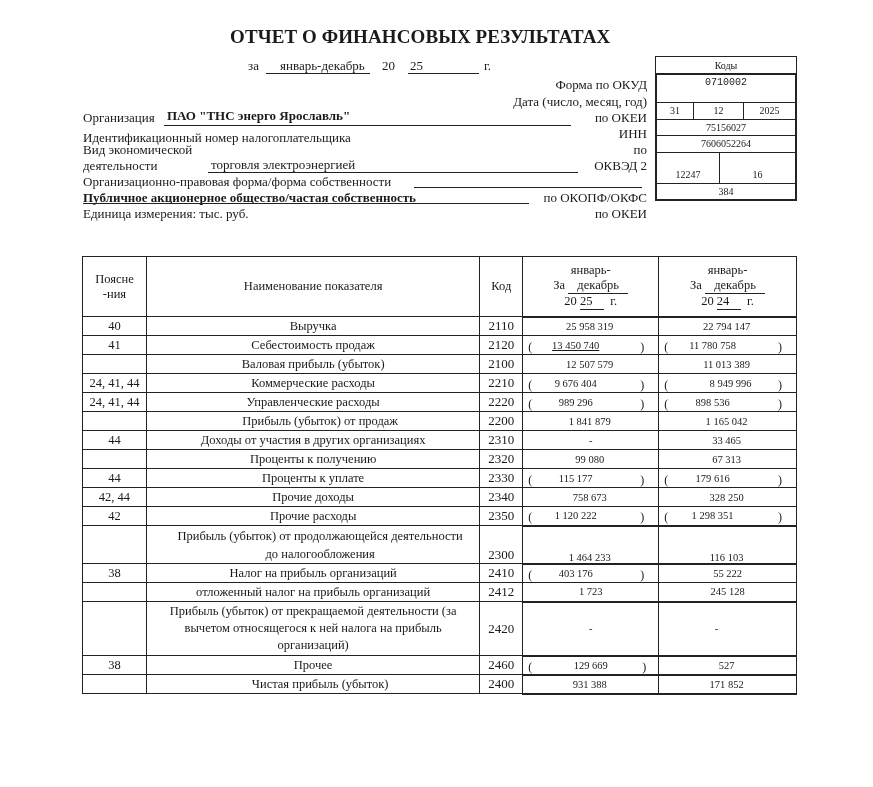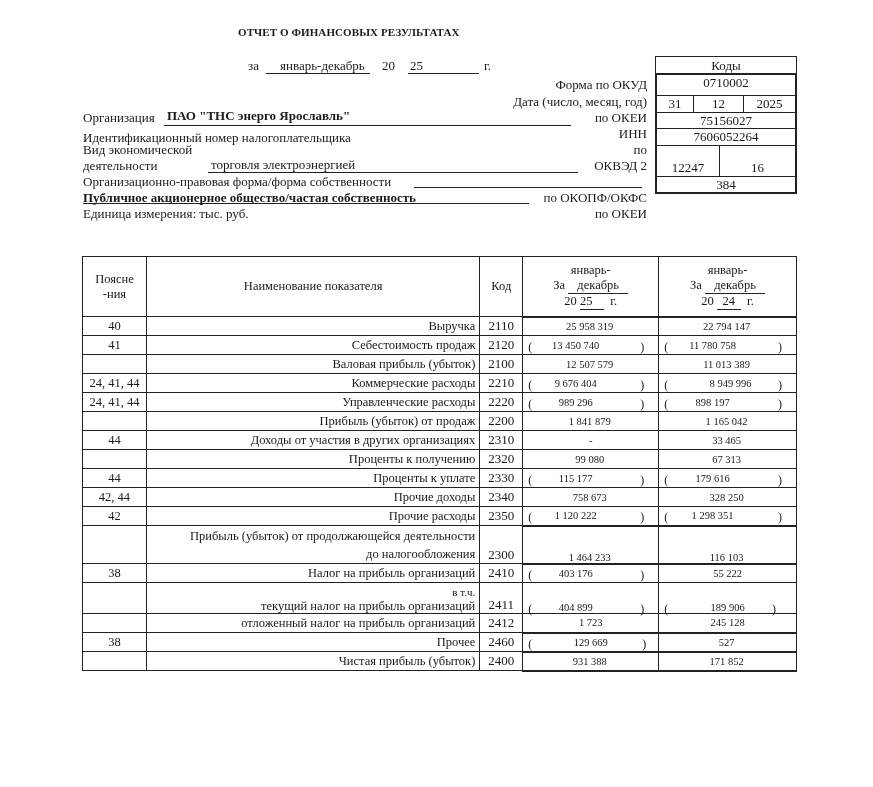--- a/index.html
+++ b/index.html
@@ -1,46 +1,46 @@
 <!DOCTYPE html>
 <html><head>
 <meta charset="utf-8">
 <style>
   html, body { margin: 0; padding: 0; background: #ffffff; }
   body {
     width: 873px; height: 787px; position: relative; overflow: hidden;
     font-family: "Liberation Serif", "DejaVu Serif", serif; color: #1a1a1a;
   }
   .abs { position: absolute; white-space: nowrap; }
-  .title { left: 238px; top: 26px; font-size: 11px; font-weight: bold; letter-spacing: 0.1px; }
+  .title { left: 230px; top: 26px; font-size: 19px; font-weight: bold; letter-spacing: 0.1px; }
   .period { top: 58px; font-size: 13px; }
   .uline { position: absolute; border-bottom: 1.3px solid #222; }
   .lbl { font-size: 13px; }
   .bold { font-weight: bold; }
   .right { text-align: right; }
 
   
   .codes { position: absolute; left: 655px; top: 56px; width: 142px; }
-  .codes .row { display: flex; border-left: 2px solid #222; border-right: 2px solid #222; border-bottom: 1px solid #222; box-sizing: border-box; font-size: 13px; }
+  .codes .row { display: flex; border-left: 2px solid #222; border-right: 2px solid #222; border-bottom: 1px solid #222; box-sizing: border-box; font-size: 10px; }
   .codes .cell { flex: 1; text-align: center; box-sizing: border-box; }
   .codes .cell + .cell { border-left: 1px solid #222; }
   .codes .head { border-top: 1px solid #222; border-left: 1px solid #222; border-right: 1px solid #222; border-bottom: 2px solid #222; }
   .codes .last { border-bottom: 2px solid #222; }
 
   
   table.report {
     position: absolute; left: 82px; top: 256px; width: 715px;
     border-collapse: collapse; font-size: 12.5px;
   }
   table.report td, table.report th {
     border: 1px solid #222; padding: 0 4px; box-sizing: border-box; font-weight: normal;
   }
   table.report th { font-size: 12.5px; }
   .c-note { width: 64px; text-align: center; }
-  .c-name { width: 334px; text-align: right; }
+  .c-name { width: 334px; text-align: center; }
   .c-code { width: 43px; text-align: center; font-size: 13px; }
   .c-v1 { width: 136px; }
   .c-v2 { width: 138px; }
   .val { position: relative; text-align: center; font-size: 10.5px; }
   .val .num { padding-right: 10px; }
   .val.plain .num { padding-right: 2px; }
   .val .lp { position: absolute; left: 5px; font-size: 12px; }
   .val .rp { position: absolute; right: 14px; font-size: 12px; }
   .val.center { text-align: center; }
   .thick-top td.c-v1, .thick-top td.c-v2 { border-top: 2.5px solid #222; }
@@ -71,21 +71,21 @@
 <div class="abs lbl right" style="right:226px; top:126px;">ИНН</div>
 <div class="abs lbl right" style="right:226px; top:142px;">по</div>
 <div class="abs lbl right" style="right:226px; top:158px;">ОКВЭД 2</div>
 <div class="abs lbl right" style="right:226px; top:190px;">по ОКОПФ/ОКФС</div>
 <div class="abs lbl right" style="right:226px; top:206px;">по ОКЕИ</div>
 
 <div class="codes">
   <div class="row head" style="height:19px; line-height:18px;">
     <div class="cell">Коды</div>
   </div>
-  <div class="row" style="height:21px; line-height:16px;">
+  <div class="row" style="height:28px; line-height:16px;font-family:Liberation Mono, monospace;">
     <div class="cell">0710002</div>
   </div>
   <div class="row" style="height:17px; line-height:16px;">
     <div class="cell" style="flex:0 0 36px;">31</div>
     <div class="cell" style="flex:0 0 50px;">12</div>
     <div class="cell">2025</div>
   </div>
   <div class="row" style="height:16px; line-height:15px;">
     <div class="cell">75156027</div>
   </div>
@@ -128,39 +128,39 @@
       <th class="c-name" style="text-align:center;">Наименование показателя</th>
       <th class="c-code">Код</th>
       <th class="c-v1 hdr-period" style="border-left:1px solid #222;">
         <div>январь-</div>
         <div><span>За</span>&nbsp;<span class="u" style="width:60px;">декабрь</span></div>
         <div><span>20</span>&nbsp;<span class="u" style="width:24px; text-align:left;">25</span>&nbsp;&nbsp;<span>г.</span></div>
       </th>
       <th class="c-v2 hdr-period">
         <div>январь-</div>
         <div><span>За</span>&nbsp;<span class="u" style="width:60px;">декабрь</span></div>
-        <div><span>20</span>&nbsp;<span class="u" style="width:24px; text-align:center;">24</span>&nbsp;&nbsp;<span>г.</span></div>
+        <div><span>20</span>&nbsp;<span class="u" style="width:24px; text-align:left;">24</span>&nbsp;&nbsp;<span>г.</span></div>
       </th>
     </tr>
   </thead>
   <tbody>
 
     <tr class="r thick-top">
       <td class="c-note">40</td>
       <td class="c-name">Выручка</td>
       <td class="c-code">2110</td>
       <td class="c-v1 val plain"><span class="num">25 958 319</span></td>
       <td class="c-v2 val plain"><span class="num">22 794 147</span></td>
     </tr>
 
     <tr class="r">
       <td class="c-note">41</td>
       <td class="c-name">Себестоимость продаж</td>
       <td class="c-code">2120</td>
-      <td class="c-v1 val"><span class="lp">(</span><span class="num" style="padding-right:30px;">13 450 740</span><span class="rp">)</span></td>
+      <td class="c-v1 val"><span class="lp">(</span><span class="num" style="padding-right:30px;text-decoration:underline;">13 450 740</span><span class="rp">)</span></td>
       <td class="c-v2 val"><span class="lp">(</span><span class="num" style="padding-right:30px;">11 780 758</span><span class="rp">)</span></td>
     </tr>
 
     <tr class="r">
       <td class="c-note"></td>
       <td class="c-name">Валовая прибыль (убыток)</td>
       <td class="c-code">2100</td>
       <td class="c-v1 val plain"><span class="num">12 507 579</span></td>
       <td class="c-v2 val plain"><span class="num">11 013 389</span></td>
     </tr>
@@ -171,21 +171,21 @@
       <td class="c-code">2210</td>
       <td class="c-v1 val"><span class="lp">(</span><span class="num" style="padding-right:30px;">9 676 404</span><span class="rp">)</span></td>
       <td class="c-v2 val"><span class="lp">(</span><span class="num" style="padding-right:30px;margin-left:36px;">8 949 996</span><span class="rp">)</span></td>
     </tr>
 
     <tr class="r">
       <td class="c-note">24, 41, 44</td>
       <td class="c-name">Управленческие расходы</td>
       <td class="c-code">2220</td>
       <td class="c-v1 val"><span class="lp">(</span><span class="num" style="padding-right:30px;">989 296</span><span class="rp">)</span></td>
-      <td class="c-v2 val"><span class="lp">(</span><span class="num" style="padding-right:30px;">898 197</span><span class="rp">)</span></td>
+      <td class="c-v2 val"><span class="lp">(</span><span class="num" style="padding-right:30px;">898 536</span><span class="rp">)</span></td>
     </tr>
 
     <tr class="r">
       <td class="c-note"></td>
       <td class="c-name indent">Прибыль (убыток) от продаж</td>
       <td class="c-code">2200</td>
       <td class="c-v1 val plain"><span class="num">1 841 879</span></td>
       <td class="c-v2 val plain"><span class="num">1 165 042</span></td>
     </tr>
 
@@ -241,39 +241,40 @@
     </tr>
 
     <tr class="r">
       <td class="c-note">38</td>
       <td class="c-name">Налог на прибыль организаций</td>
       <td class="c-code">2410</td>
       <td class="c-v1 val"><span class="lp">(</span><span class="num" style="padding-right:30px;">403 176</span><span class="rp">)</span></td>
       <td class="c-v2 val center"><span>55 222</span></td>
     </tr>
 
-    <tr style="height:31px;">
-      <td class="c-note"></td>
-      <td class="c-name" style="line-height:14px; vertical-align:bottom;">
-        <div style="font-size:11px;">в т.ч.</div>
-        <div>текущий налог на прибыль организаций</div>
-      </td>
-      <td class="c-code" style="vertical-align:bottom;">2411</td>
-      <td class="c-v1 val" style="vertical-align:bottom;"><span class="lp">(</span><span class="num" style="padding-right:30px;">404 899</span><span class="rp">)</span></td>
-      <td class="c-v2 val" style="vertical-align:bottom; text-align:center;"><span class="lp">(</span><span>189 906</span><span class="rp" style="right:20px;">)</span></td>
-    </tr>
 
     <tr class="r bottom-thick">
       <td class="c-note"></td>
       <td class="c-name">отложенный налог на прибыль организаций</td>
       <td class="c-code">2412</td>
       <td class="c-v1 val center"><span>1 723</span></td>
       <td class="c-v2 val center"><span>245 128</span></td>
     </tr>
 
+    <tr style="height:54px;" class="bottom-thick">
+      <td class="c-note"></td>
+      <td class="c-name" style="line-height:17px;">
+        <div>Прибыль (убыток) от прекращаемой деятельности (за</div>
+        <div>вычетом относящегося к ней налога на прибыль</div>
+        <div>организаций)</div>
+      </td>
+      <td class="c-code">2420</td>
+      <td class="c-v1 val center"><span>-</span></td>
+      <td class="c-v2 val plain"><span class="num" style="padding-right:22px;">-</span></td>
+    </tr>
 
     <tr class="r bottom-thick">
       <td class="c-note">38</td>
       <td class="c-name">Прочее</td>
       <td class="c-code">2460</td>
       <td class="c-v1 val" style="text-align:center;"><span class="lp">(</span><span>129 669</span><span class="rp" style="right:12px;">)</span></td>
       <td class="c-v2 val plain"><span class="num">527</span></td>
     </tr>
 
     <tr class="r bottom-thick">

